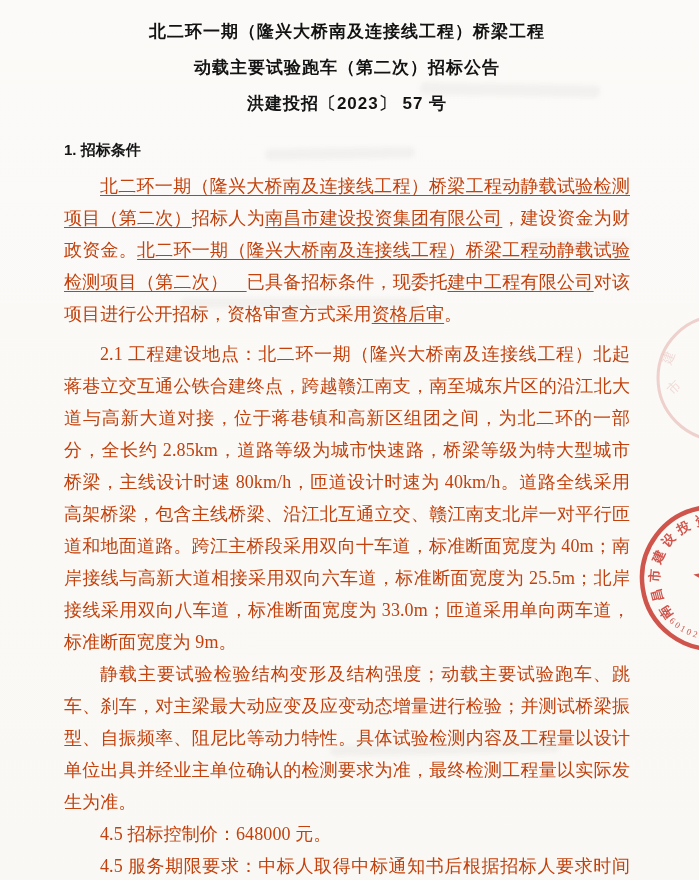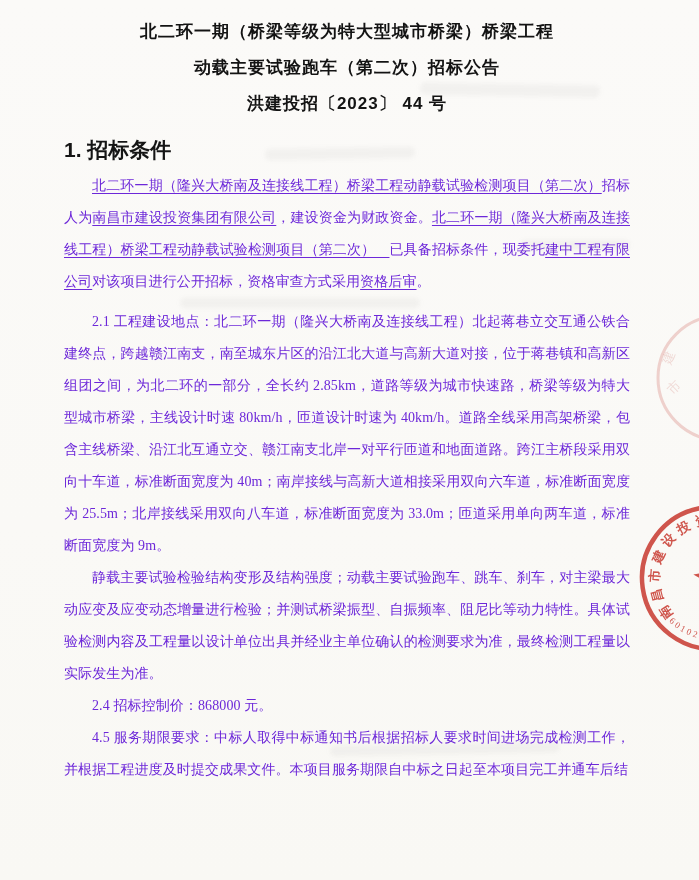--- a/index.html
+++ b/index.html
@@ -18,32 +18,32 @@
     font-family:"Liberation Sans","DejaVu Sans",sans-serif;
     font-weight:700;
     font-size:17px;
     line-height:36px;
     letter-spacing:1px;
     color:#131313;
   }
   .sec-heading {
     font-family:"Liberation Sans","DejaVu Sans",sans-serif;
     font-weight:700;
-    font-size:21px;
+    font-size:15px;
     line-height:24px;
     color:#151515;
   }
   .sec-heading.first { margin-top:16px; }
   .sec-heading.second { margin-top:10px; }
   .para {
-    font-size:14px;
+    font-size:18px;
     line-height:32px;
     letter-spacing:0.1px;
     text-align:justify;
-    color:#6d28d9;
+    color:#c2410c;
   }
   .para.indent { text-indent:2em; }
   .para.lead { margin-top:8px; }
   .para span.u { text-decoration:underline; text-underline-offset:3px; text-decoration-thickness:1px; }
   .seal { position:absolute; pointer-events:none; z-index:3; }
   .seal-lower { left:628px; top:493px; transform:rotate(-8deg); opacity:0.85; }
   .seal-upper { left:650px; top:308px; opacity:0.55; }
   .smudge {
     position:absolute;
     background:rgba(110,104,98,0.06);
@@ -62,34 +62,34 @@
 
 <div class="smudge sm1"></div>
 <div class="smudge sm2"></div>
 <div class="smudge sm3"></div>
 <div class="smudge sm4"></div>
 <div class="smudge sm5"></div>
 
 <div class="content">
 
   <div>
-    <div class="doc-title-line">北二环一期（桥梁等级为特大型城市桥梁）桥梁工程</div>
+    <div class="doc-title-line">北二环一期（隆兴大桥南及连接线工程）桥梁工程</div>
     <div class="doc-title-line">动载主要试验跑车（第二次）招标公告</div>
-    <div class="doc-title-line">洪建投招〔2023〕 44 号</div>
+    <div class="doc-title-line">洪建投招〔2023〕 57 号</div>
   </div>
 
   <div>
     <h2 class="sec-heading first">1. 招标条件</h2>
     <p class="para indent lead"><span class="u">北二环一期（隆兴大桥南及连接线工程）桥梁工程动静载试验检测项目（第二次）</span><span>招标人为</span><span class="u">南昌市建设投资集团有限公司</span><span>，建设资金为财政资金。</span><span class="u">北二环一期（隆兴大桥南及连接线工程）桥梁工程动静载试验检测项目（第二次）　</span><span>已具备招标条件，现委托</span><span class="u">建中工程有限公司</span><span>对该项目进行公开招标，资格审查方式采用</span><span class="u">资格后审</span><span>。</span></p>
   </div>
 
   <div>
     <p class="para indent lead"><span>2.1 工程建设地点：北二环一期（隆兴大桥南及连接线工程）北起蒋巷立交互通公铁合建终点，跨越赣江南支，南至城东片区的沿江北大道与高新大道对接，位于蒋巷镇和高新区组团之间，为北二环的一部分，全长约 2.85km，道路等级为城市快速路，桥梁等级为特大型城市桥梁，主线设计时速 80km/h，匝道设计时速为 40km/h。道路全线采用高架桥梁，包含主线桥梁、沿江北互通立交、赣江南支北岸一对平行匝道和地面道路。跨江主桥段采用双向十车道，标准断面宽度为 40m；南岸接线与高新大道相接采用双向六车道，标准断面宽度为 25.5m；北岸接线采用双向八车道，标准断面宽度为 33.0m；匝道采用单向两车道，标准断面宽度为 9m。</span></p>
     <p class="para indent"><span>静载主要试验检验结构变形及结构强度；动载主要试验跑车、跳车、刹车，对主梁最大动应变及应变动态增量进行检验；并测试桥梁振型、自振频率、阻尼比等动力特性。具体试验检测内容及工程量以设计单位出具并经业主单位确认的检测要求为准，最终检测工程量以实际发生为准。</span></p>
-    <p class="para indent"><span>2.4 招标控制价：868000 元。</span></p>
+    <p class="para indent"><span>4.5 招标控制价：648000 元。</span></p>
     <p class="para indent"><span>4.5 服务期限要求：中标人取得中标通知书后根据招标人要求时间进场完成检测工作，并根据工程进度及时提交成果文件。本项目服务期限自中标之日起至本项目完工并通车后结</span></p>
   </div>
 
 </div>
 
 <svg class="seal seal-upper" width="140" height="140" viewBox="0 0 140 140">
   <circle cx="70" cy="70" r="62" fill="none" stroke="rgba(205,100,92,0.5)" stroke-width="3"></circle>
   <text x="14" y="56" font-size="13" fill="rgba(200,95,88,0.38)" transform="rotate(-70 18 52)">建</text>
   <text x="18" y="84" font-size="13" fill="rgba(200,95,88,0.38)" transform="rotate(-45 24 80)">市</text>
 </svg>

